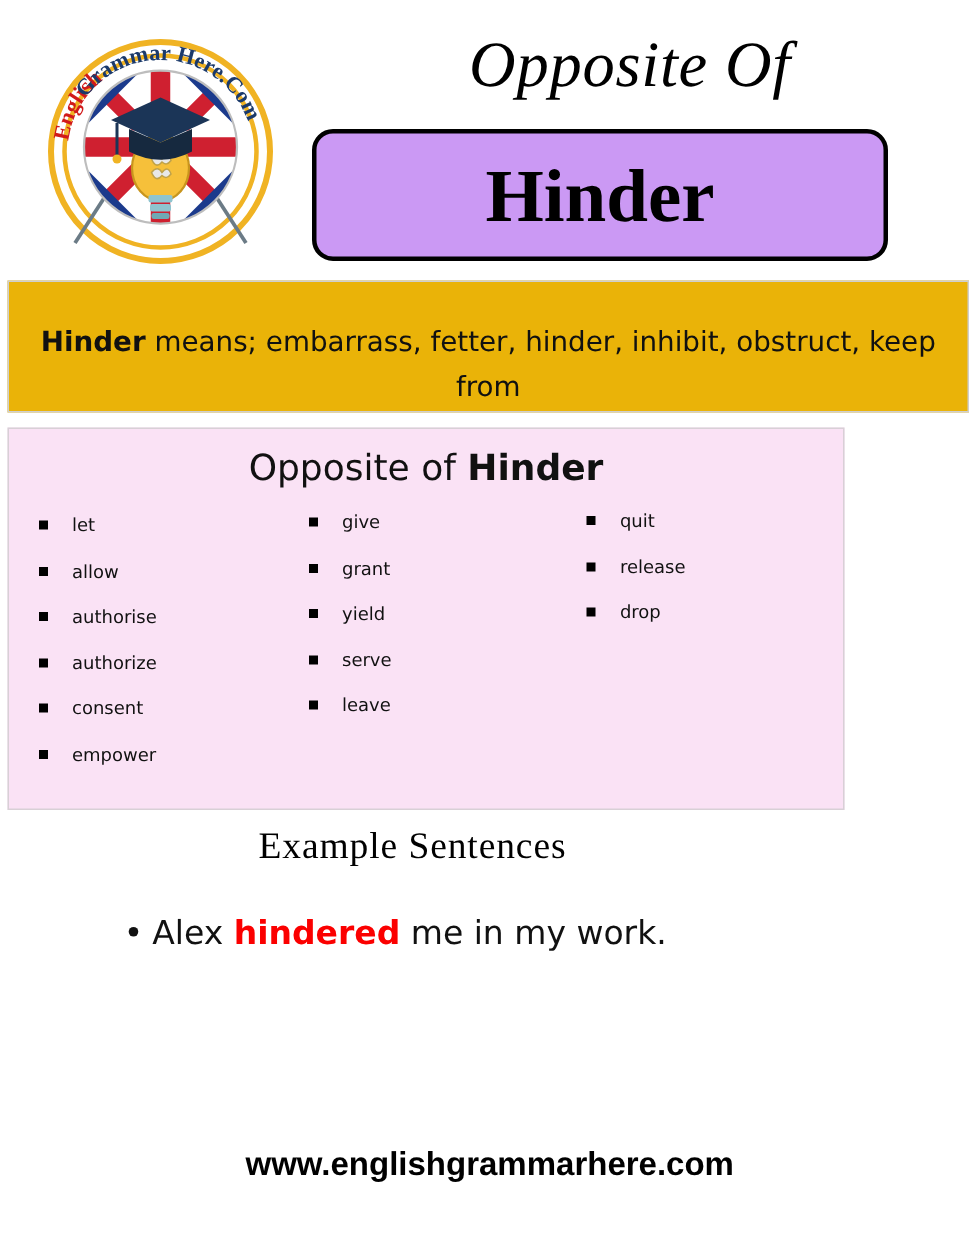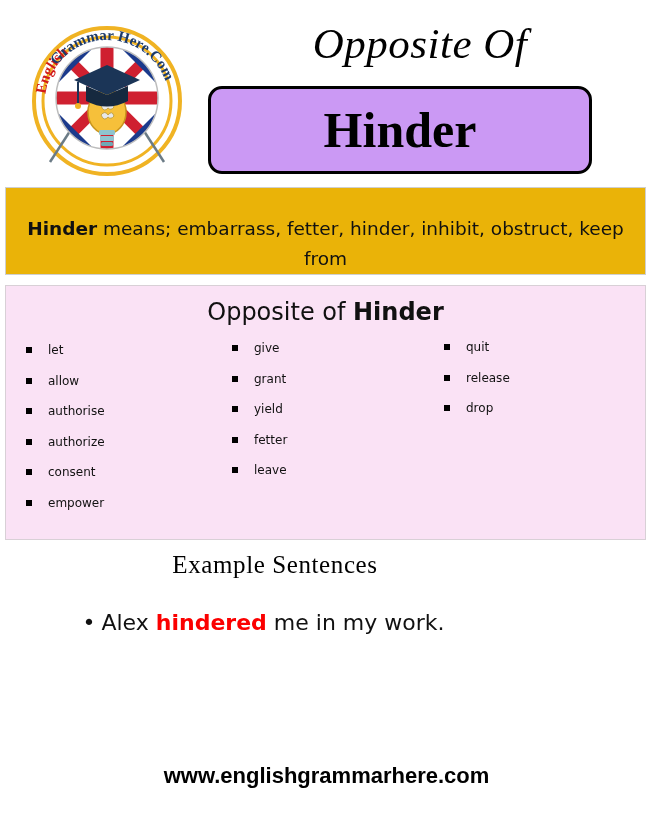--- a/index.html
+++ b/index.html
@@ -90,21 +90,21 @@
     line-height: 30px;
     color: #111111;
   }
   .meaning-text b { font-weight: bold; }
 
   
   .opposites-box {
     position: absolute;
     left: 5px;
     top: 285px;
-    width: 641px;
+    width: 558px;
     height: 255px;
     background: #fae2f5;
     border: 1px solid #d8d0d6;
     box-sizing: border-box;
   }
   .opposites-title {
     text-align: center;
     font-family: "DejaVu Sans", sans-serif;
     font-size: 24px;
     line-height: 34px;
@@ -299,21 +299,21 @@
         <li>authorize</li>
         <li>consent</li>
         <li>empower</li>
       </ul>
     </div>
     <div class="col col-2">
       <ul>
         <li>give</li>
         <li>grant</li>
         <li>yield</li>
-        <li>fetter</li>
+        <li>serve</li>
         <li>leave</li>
       </ul>
     </div>
     <div class="col col-3">
       <ul>
         <li>quit</li>
         <li>release</li>
         <li>drop</li>
       </ul>
     </div>

